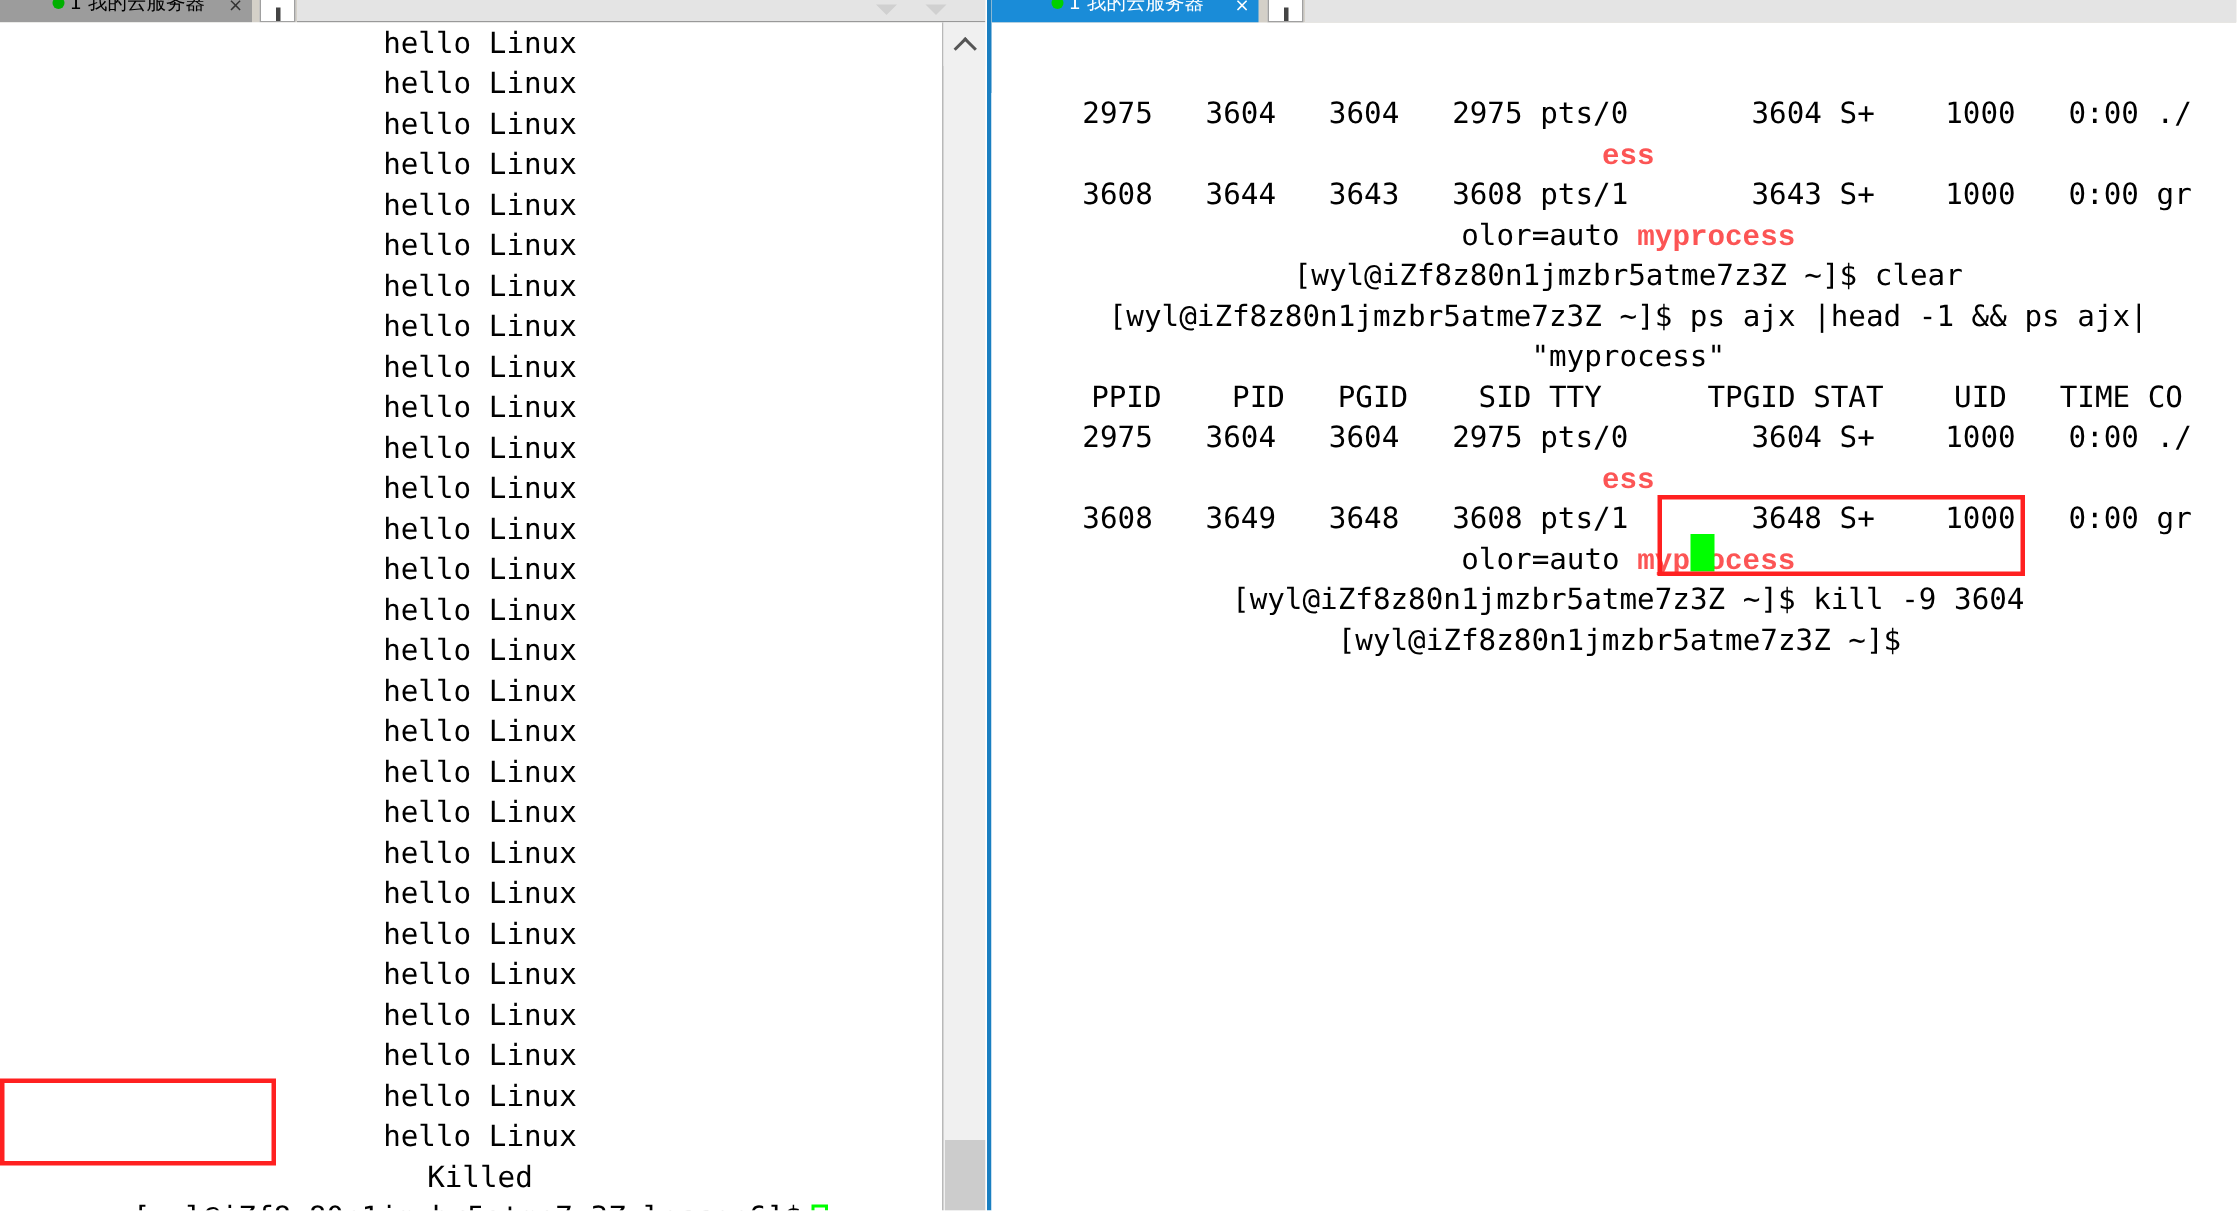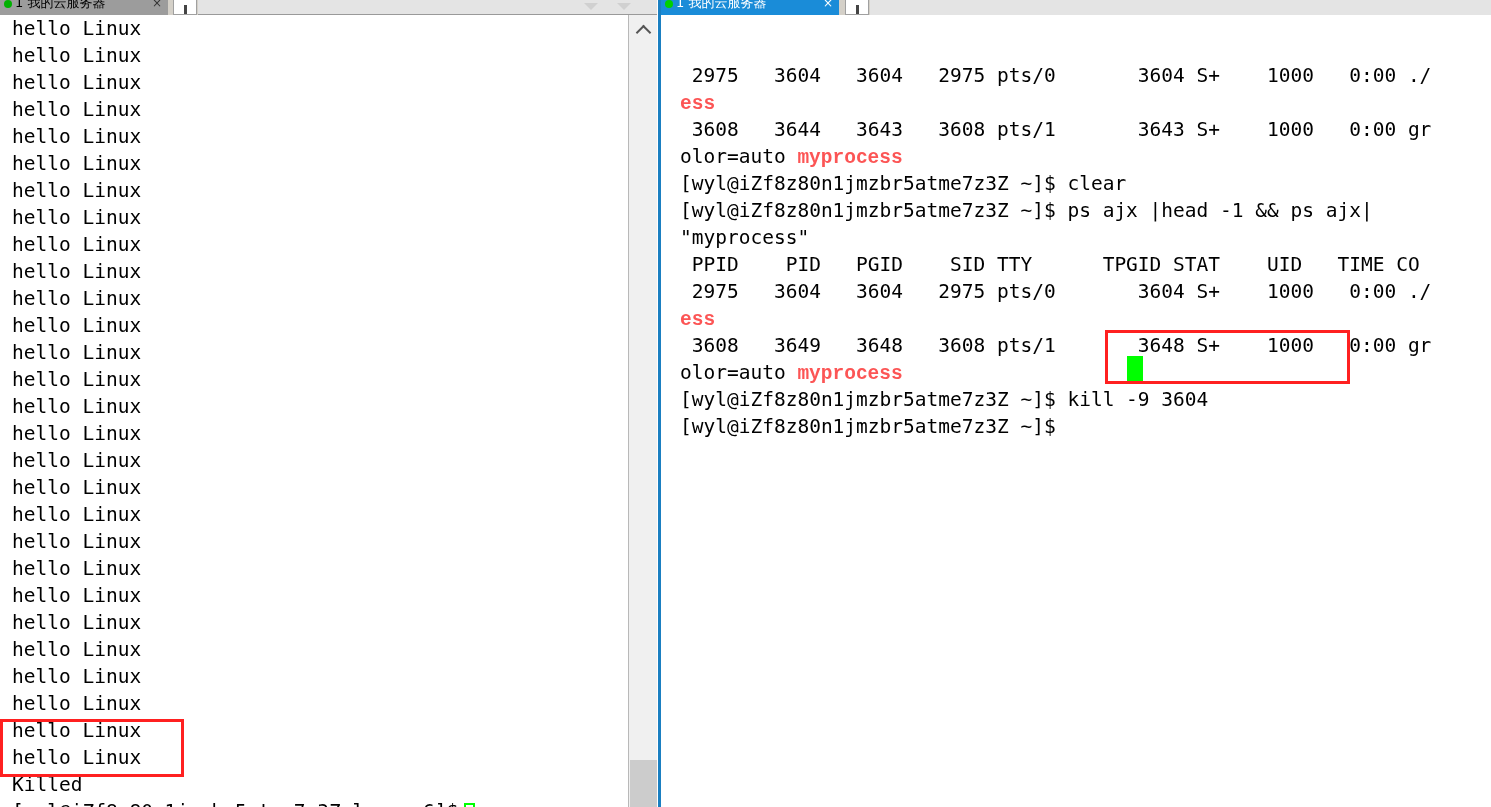--- a/index.html
+++ b/index.html
@@ -11,20 +11,21 @@
     width: 1491px;
     height: 807px;
     overflow: hidden;
     font-family: "DejaVu Sans Mono", monospace;
   }
   #root {
     position: relative;
     width: 1491px;
     height: 807px;
     background: #ffffff;
+    text-align: center;
   }
 
   
   #left-pane {
     position: absolute;
     left: 0; top: 0;
     width: 657px;
     height: 807px;
     background: #ffffff;
   }

